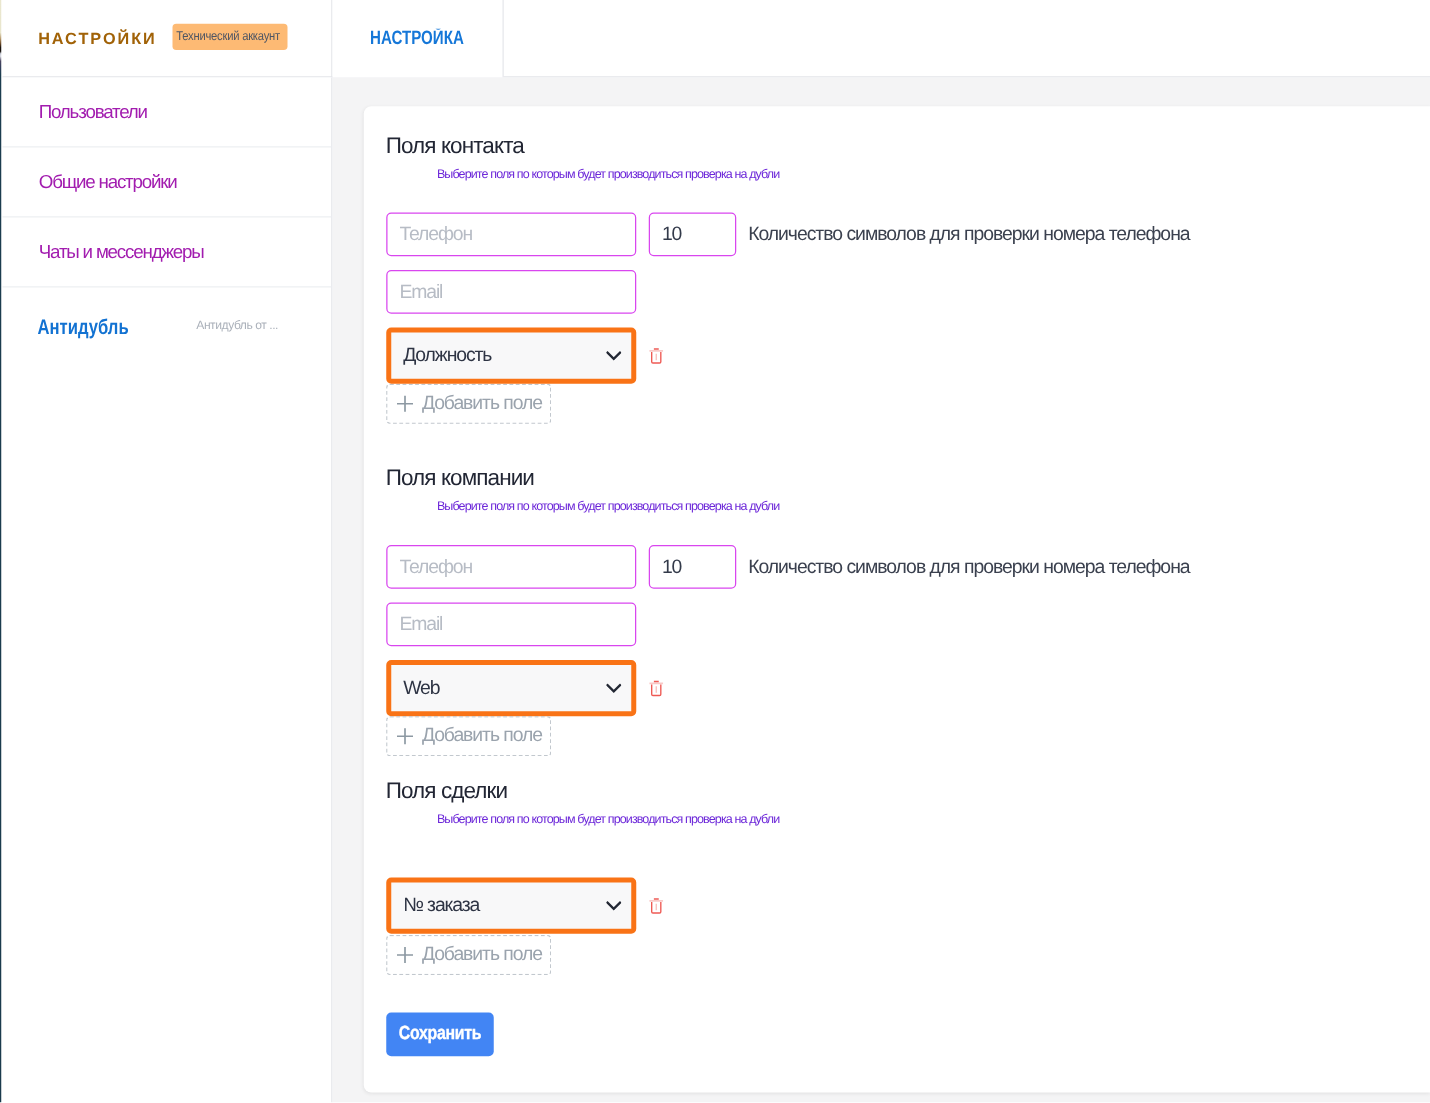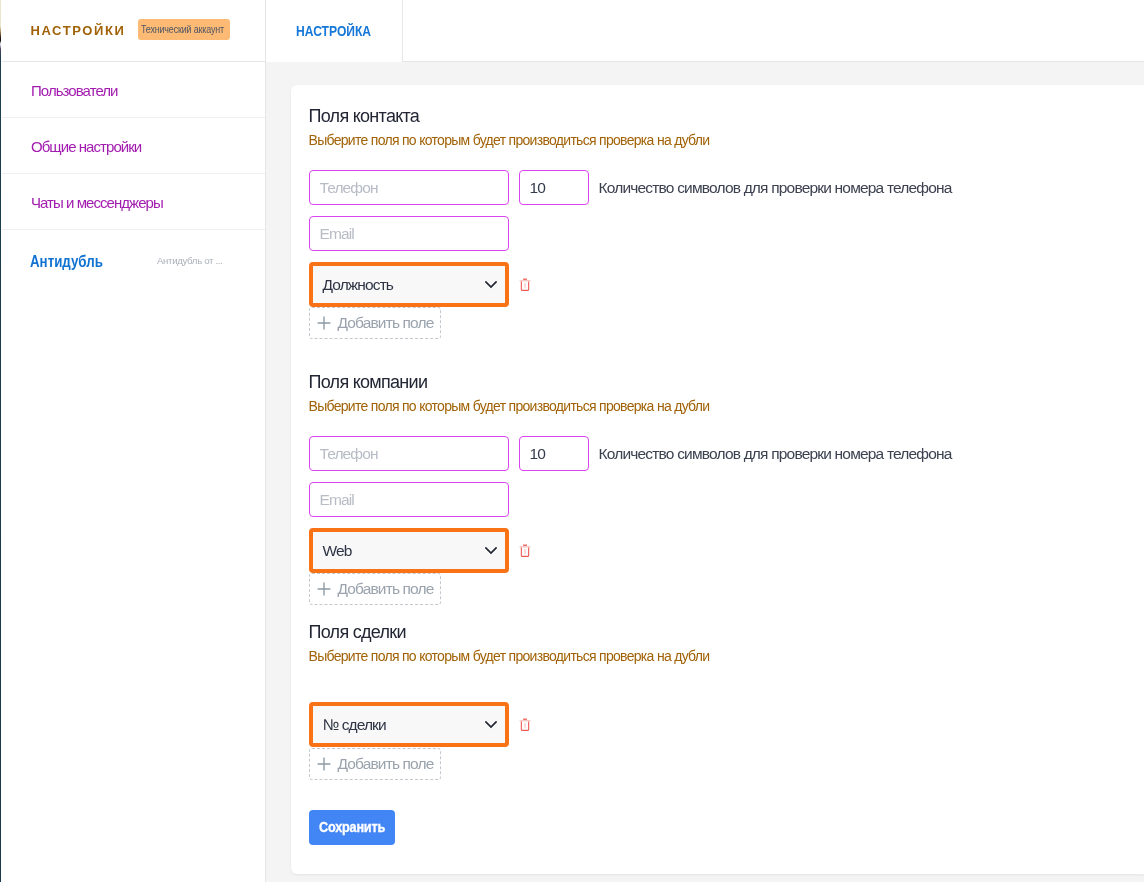--- a/index.html
+++ b/index.html
@@ -52,21 +52,21 @@
              font-size:9.7px; letter-spacing:-0.36px; color:#abb1ba; white-space:nowrap; }
 
   
   .content { position:absolute; left:266px; top:62px; right:0; bottom:0; background:#f4f4f5; }
   .card { position:absolute; left:25px; top:23px; right:0; bottom:8px; background:#fff;
           border-radius:6px 0 0 6px; box-shadow:0 1px 3px rgba(0,0,0,0.07); }
 
   .sec { position:absolute; left:17.5px; }
   .sec-title { font-size:18px; letter-spacing:-0.72px; color:#222634; margin-bottom:3px;
                line-height:22px; }
-  .sec-sub { font-size:14px; letter-spacing:-0.7px; color:#a16207; line-height:20px; }
+  .sec-sub { font-size:10px; letter-spacing:-0.7px; color:#6d28d9; line-height:20px;margin-left:41px; }
   .inp { width:200px; height:35px; border:1px solid #d946ef; border-radius:4px;
          font-size:15.5px; letter-spacing:-0.88px; color:#333a4a; padding:0 10px;
          background:#fff; outline:none; font-family:inherit; }
   .inp::placeholder { color:#b7bcc5; opacity:1; }
   .num { width:70px; }
   .hint { font-size:15.5px; letter-spacing:-0.81px; color:#3b414f; }
 
   .sel { width:200px; height:45px; border:4px solid #f97316; border-radius:4px;
          background:#f8f8f9; font-size:15.5px; letter-spacing:-0.88px; color:#2e3444;
          padding:0 10px; position:relative; display:flex; align-items:center; }
@@ -220,21 +220,21 @@
         </button>
       </div>
 
       <div class="sec" style="top:536px">
         <div class="sec-title">Поля сделки</div>
         <div class="sec-sub">Выберите поля по которым будет производиться проверка на дубли</div>
       </div>
       <div class="sec" style="top:617px">
         <div style="display:flex;align-items:center;gap:10px">
           <div class="sel">
-            <span>№ сделки</span>
+            <span>№ заказа</span>
             <span class="chev">
               <svg width="12" height="10" viewBox="0 0 12 10">
                   <path d="M1.0 1.5 L6 6.5 L11.0 1.5" fill="none" stroke="#232834" stroke-width="1.8" stroke-linecap="square" stroke-linejoin="miter"></path>
                 </svg>
             </span>
           </div>
           <span class="trash">
             <svg width="12" height="14" viewBox="0 0 12 14">
                 <g fill="none" stroke="#ee5a54">
                   <path d="M4.1 1.2 h3.9" stroke-width="1.3"></path>

